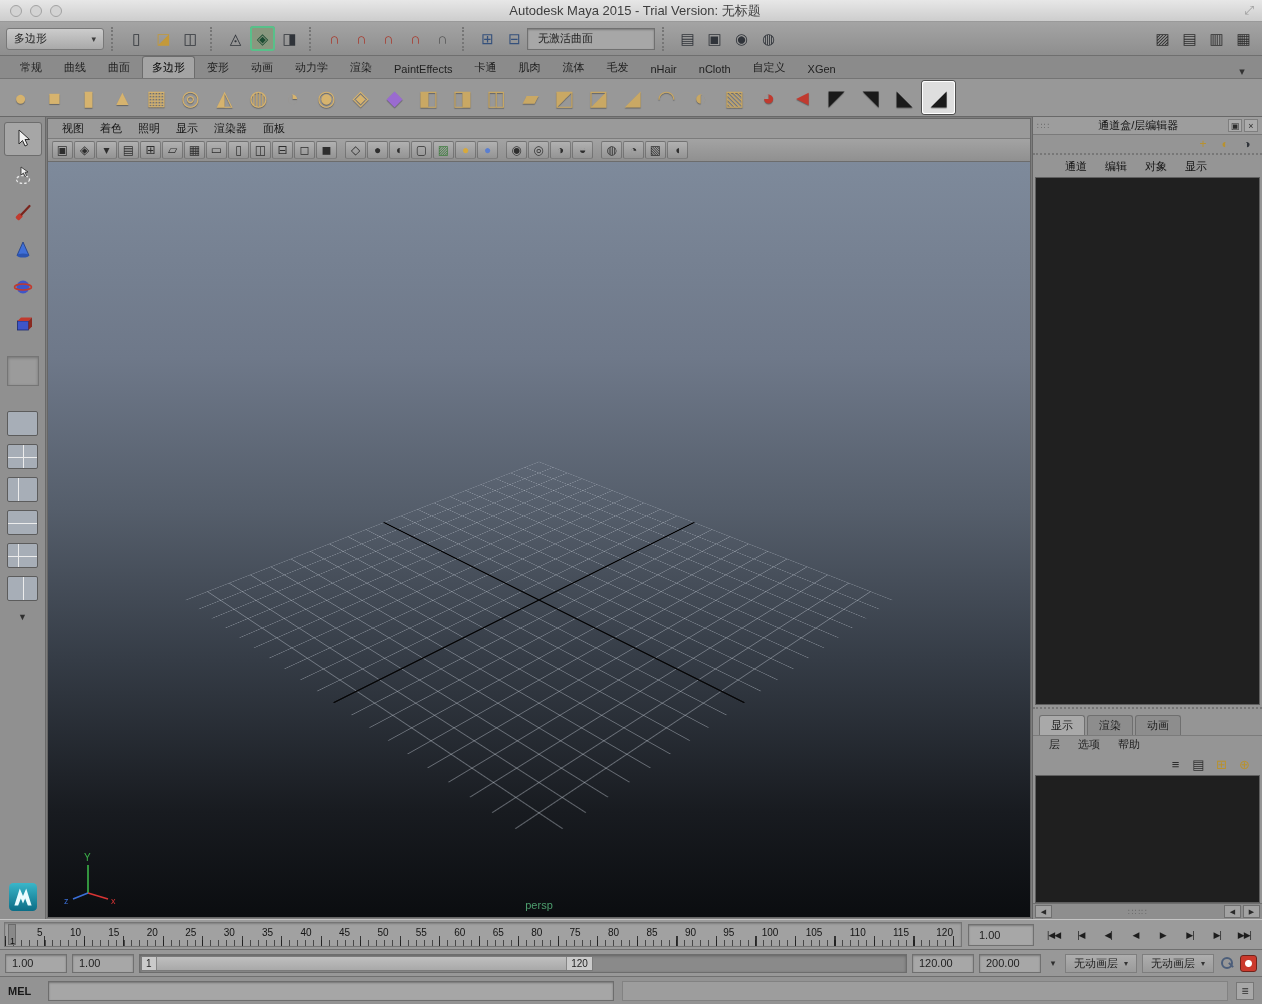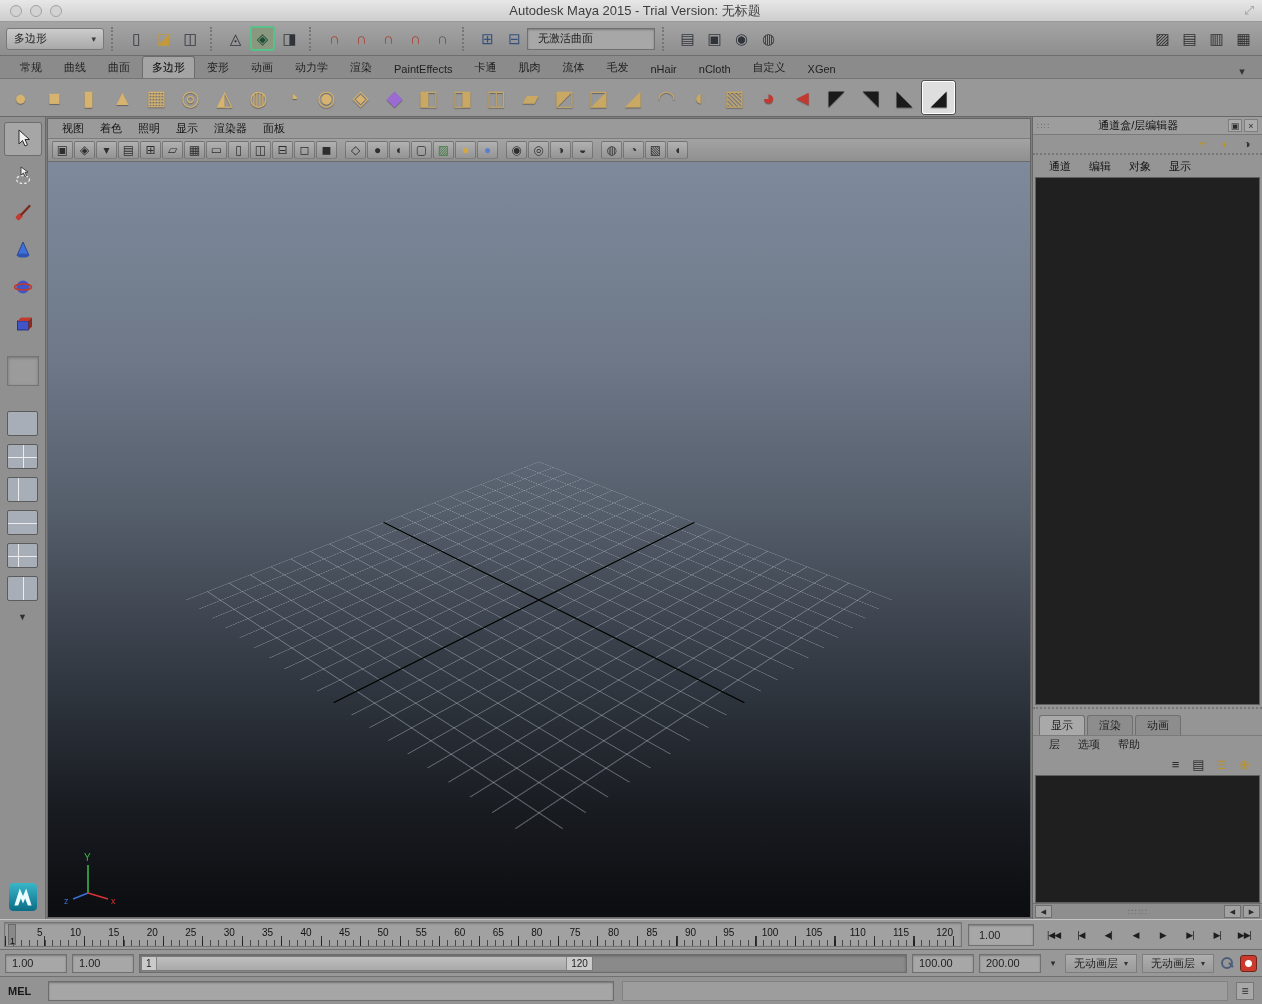--- a/index.html
+++ b/index.html
@@ -73,21 +73,21 @@
 
   
   .channelbox{flex:0 0 230px;display:flex;flex-direction:column;background:#959595;border-left:1px solid #666;}
   .cb-titlebar{flex:0 0 18px;display:flex;align-items:center;background:#9d9d9d;border-bottom:1px solid #7a7a7a;padding:0 4px;}
   .cb-drag{color:#6f6f6f;font-size:9px;letter-spacing:1px;}
   .cb-title{flex:1;text-align:center;font-size:11px;color:#101010;}
   .cb-mini{width:14px;height:13px;display:flex;align-items:center;justify-content:center;font-size:9px;color:#2c2c2c;border:1px solid #7e7e7e;background:#ababab;margin-left:2px;}
   .cb-toolrow{flex:0 0 20px;display:flex;align-items:center;justify-content:flex-end;gap:4px;padding:0 6px;border-bottom:2px dotted #777;}
   .cb-tool{width:18px;height:16px;display:flex;align-items:center;justify-content:center;}
   .cb-tool .gl{font-size:12px;line-height:1;}
-  .cb-menus{flex:0 0 22px;display:flex;align-items:center;padding:0 8px;gap:2px;}
+  .cb-menus{flex:0 0 22px;display:flex;align-items:center;padding:0 24px;gap:2px;}
   .cb-menu-item{padding:2px 8px;color:#141414;}
   .cb-content{flex:1;background:#202020;border:1px solid #5f5f5f;margin:0 2px;}
   .cb-splitter{flex:0 0 7px;border-top:2px dotted #767676;margin-top:2px;}
   .lt-tabs{flex:0 0 21px;display:flex;align-items:flex-end;padding:0 6px;gap:2px;}
   .lt-tab{padding:2px 11px;border:1px solid #6f6f6f;border-bottom:none;background:#8d8d8d;border-radius:3px 3px 0 0;}
   .lt-tab.active{background:#a9a9a9;}
   .lt-menus{flex:0 0 18px;display:flex;align-items:center;padding:0 8px;gap:2px;border-top:1px solid #7b7b7b;}
   .lt-menu-item{padding:1px 8px;}
   .lt-icons{flex:0 0 22px;display:flex;align-items:center;justify-content:flex-end;gap:4px;padding:0 8px;}
   .lt-icon{width:19px;height:17px;display:flex;align-items:center;justify-content:center;}
@@ -534,20 +534,21 @@
         <div class="axis-gizmo">
           <svg width="64" height="58" viewBox="0 0 64 58">
             <line x1="28" y1="44" x2="28" y2="16" stroke="#3cb54a" stroke-width="1.6"></line>
             <text x="24" y="12" fill="#3cb54a" font-size="10">Y</text>
             <line x1="28" y1="44" x2="48" y2="50" stroke="#d83434" stroke-width="1.6"></line>
             <text x="51" y="55" fill="#d83434" font-size="9">x</text>
             <line x1="28" y1="44" x2="13" y2="50" stroke="#3a6fd8" stroke-width="1.6"></line>
             <text x="4" y="55" fill="#3a6fd8" font-size="9">z</text>
           </svg>
         </div>
+        <div class="persp-label">persp</div>
       </div>
     </div>
 
     <div class="channelbox">
       <div class="cb-titlebar">
         <span class="cb-drag">∷∷</span>
         <span class="cb-title">通道盒/层编辑器</span>
         <span class="cb-mini">▣</span>
         <span class="cb-mini">×</span>
       </div>
@@ -668,21 +669,21 @@
 
   <div class="rangeslider">
     <div class="rs-field">1.00</div>
     <div class="rs-field">1.00</div>
     <div class="rs-track">
       <div class="rs-bar">
         <span class="rs-h">1</span>
         <span class="rs-h right">120</span>
       </div>
     </div>
-    <div class="rs-field">100.00</div>
+    <div class="rs-field">120.00</div>
     <div class="rs-field">200.00</div>
     <div class="rs-arrow">▾</div>
     <div class="rs-menu">
       <span>无动画层</span>
       <span class="arr">▾</span>
     </div>
     <div class="rs-menu">
       <span>无动画层</span>
       <span class="arr">▾</span>
     </div>

